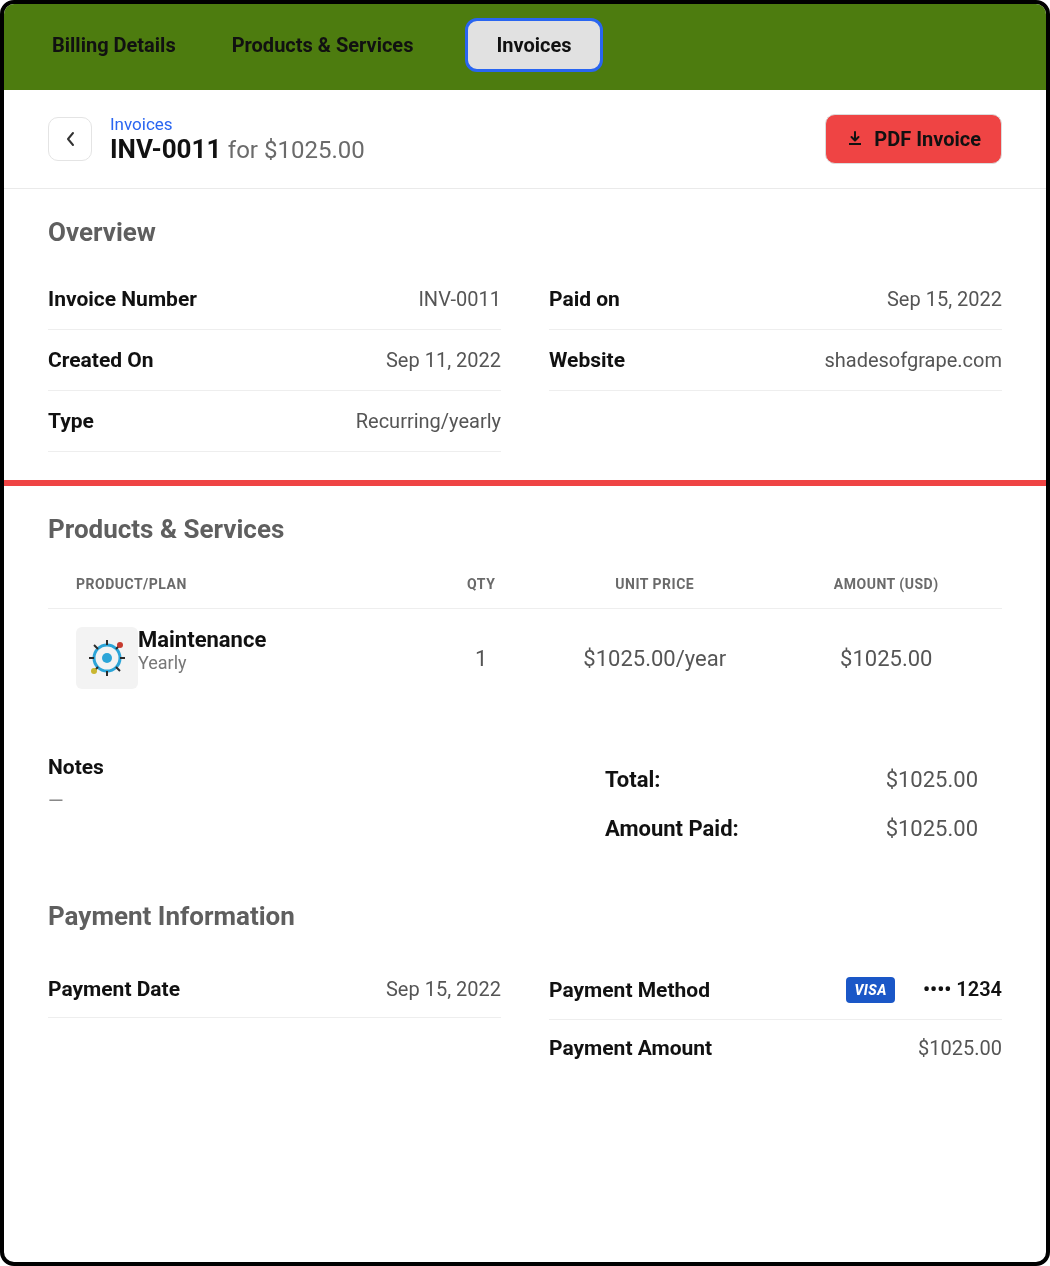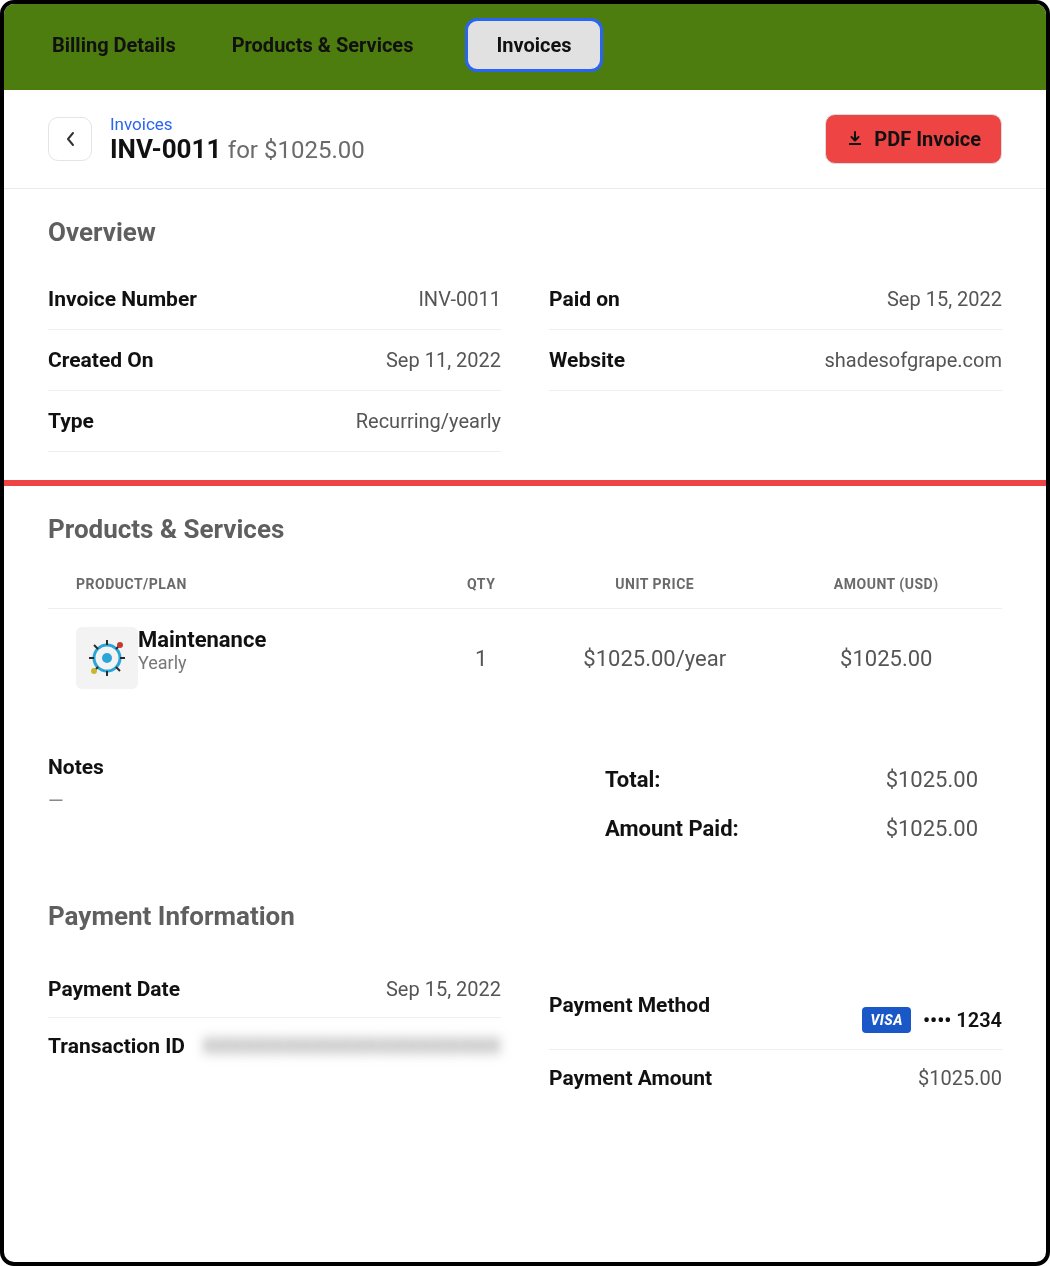--- a/index.html
+++ b/index.html
@@ -152,21 +152,21 @@
     }
     .pay-row {
       display: flex; justify-content: space-between; align-items: center;
       padding: 16px 0;
       border-bottom: 1px solid #eee;
       font-size: 21px;
     }
     .pay-row .lab { font-weight: 700; }
     .pay-row .val { color: #555; font-size: 20px; }
     .visa-chip {
-      display: inline-flex; align-items: center; gap: 12px; margin-top: 30px;
+      display: inline-flex; align-items: flex-start; gap: 28px;
     }
     .visa-badge {
       background: #1a57c7; color: #fff; font-weight: 800;
       font-size: 14px; padding: 5px 8px; border-radius: 4px;
       font-style: italic;
       letter-spacing: 0.5px;
     }
     .blurred {
       filter: blur(6px);
       color: #888;
@@ -300,24 +300,20 @@
   </div>
 
   <div class="pay-section">
     <div class="section-title pay-title">Payment Information</div>
     <div class="pay-grid">
       <div>
         <div class="pay-row">
           <span class="lab">Payment Date</span>
           <span class="val">Sep 15, 2022</span>
         </div>
-        <div class="pay-row" style="border-bottom:none;">
-          <span class="lab">Transaction ID</span>
-          <span class="val blurred">XXXXXXXXXXXXXXXXXXXXXX</span>
-        </div>
       </div>
       <div>
         <div class="pay-row">
           <span class="lab">Payment Method</span>
           <span class="visa-chip">
             <span class="visa-badge">VISA</span>
             <span class="val" style="color:#111; font-weight:600;">•••• 1234</span>
           </span>
         </div>
         <div class="pay-row" style="border-bottom:none;">

